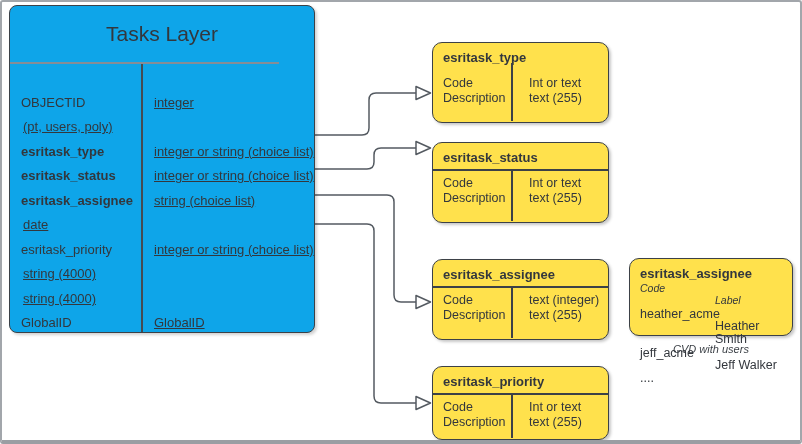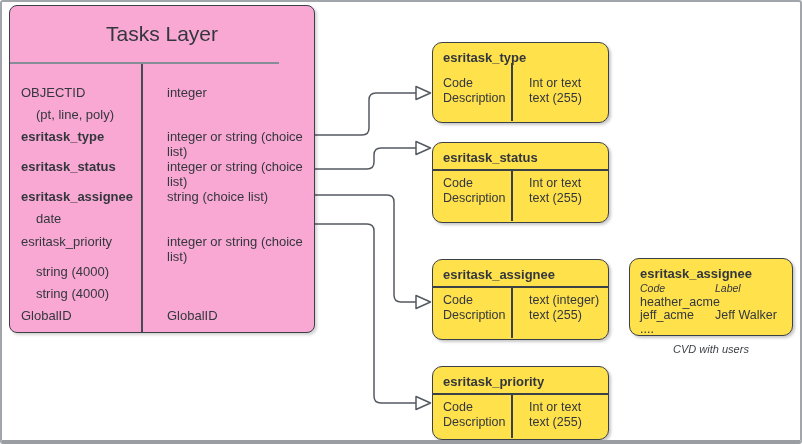--- a/index.html
+++ b/index.html
@@ -16,21 +16,21 @@
     border-bottom: 4px solid #9a9ea3;
     border-radius: 3px;
     overflow: hidden;
     color: #33373d;
   }
   
   .main-table {
     position: absolute;
     left: 7px; top: 3px;
     width: 306px; height: 328px;
-    background: #f9a8d4;
+    background: #0ea5e9;
     border: 1.5px solid #3c4147;
     border-radius: 8px;
     box-shadow: 2px 2px 3px rgba(0,0,0,0.18);
   }
   .main-table-title {
     height: 56px;
     display: flex; align-items: center; justify-content: center;
     font-size: 21px;
     color: #33373d;
   }
@@ -44,23 +44,23 @@
     position: absolute;
     left: 131px; top: 58px; bottom: 0;
     width: 1.5px;
     background: #454b52;
   }
   .main-rows {
     position: absolute;
     left: 0; right: 0; top: 79px; bottom: 2px;
     display: flex; flex-direction: column;
   }
-  .trow { display: flex; flex: 1; align-items: flex-start; font-size: 13px; }
+  .trow { display: flex; flex: 1; align-items: flex-end; font-size: 13px; }
   .trow .fname  { width: 131px; padding-left: 11px; }
-  .trow .ftype  { flex: 1; padding-left: 26px; }
+  .trow .ftype  { flex: 1; padding-left: 13px; text-decoration: underline; }
   .trow.bold .fname { font-weight: bold; }
   
   .cbox {
     position: absolute;
     left: 430px;
     width: 177px;
     background: #ffe14c;
     border: 1.5px solid #3c4147;
     border-radius: 10px;
     box-shadow: 2px 2px 3px rgba(0,0,0,0.22);
@@ -104,21 +104,21 @@
     background: #ffe14c;
     border: 1.5px solid #3c4147;
     border-radius: 10px;
     box-shadow: 2px 2px 3px rgba(0,0,0,0.22);
     font-size: 12.5px;
     padding: 7px 0 0 10px;
   }
   .cvd-title { font-weight: bold; font-size: 13px; }
   .cvd-row { display: flex; line-height: 13.5px; }
   .cvd-row .c1 { width: 75px; }
-  .cvd-row .c2 { flex: 1; }
+  .cvd-row .c2 { flex: 1; margin-top: 12px; }
   .cvd-head { font-style: italic; font-size: 10.5px; margin-top: 1px; }
   .cvd-caption {
     position: absolute;
     left: 627px; top: 341px;
     width: 164px;
     text-align: center;
     font-style: italic;
     font-size: 11px;
     color: #3a3f45;
   }
@@ -153,21 +153,21 @@
   <div class="main-table">
     <div class="main-table-title">Tasks Layer</div>
     <div class="main-title-divider"></div>
     <div class="main-col-divider"></div>
     <div class="main-rows">
       <div class="trow">
         <span class="fname">OBJECTID</span>
         <span class="ftype">integer</span>
       </div>
       <div class="trow">
-        <span class="ftype">(pt, line, poly)</span>
+        <span class="ftype">(pt, users, poly)</span>
       </div>
       <div class="trow bold">
         <span class="fname">esritask_type</span>
         <span class="ftype">integer or string (choice list)</span>
       </div>
       <div class="trow bold">
         <span class="fname">esritask_status</span>
         <span class="ftype">integer or string (choice list)</span>
       </div>
       <div class="trow bold">
@@ -258,20 +258,21 @@
   </div>
 
   <div class="cvd-box">
     <div class="cvd-title">esritask_assignee</div>
     <div class="cvd-row cvd-head">
       <span class="c1">Code</span>
       <span class="c2">Label</span>
     </div>
     <div class="cvd-row">
       <span class="c1">heather_acme</span>
+      <span class="c2">Heather Smith</span>
     </div>
     <div class="cvd-row">
       <span class="c1">jeff_acme</span>
       <span class="c2">Jeff Walker</span>
     </div>
     <div class="cvd-row">....</div>
   </div>
   <div class="cvd-caption">CVD with users</div>
 
 </div>

